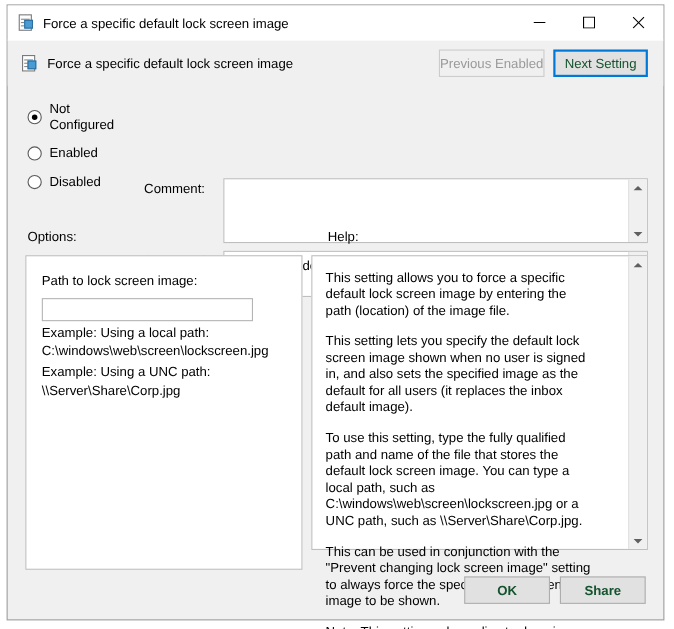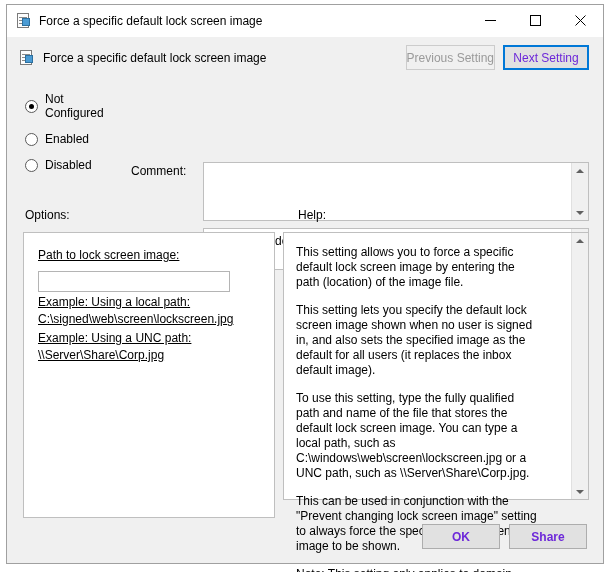--- a/index.html
+++ b/index.html
@@ -113,21 +113,21 @@
     gap: 8px;
   }
   .btn {
     font-family: "Liberation Sans", sans-serif;
     font-size: 12px;
     background: #e1e1e1;
     border: 1px solid #adadad;
     padding: 0;
     height: 25px;
     min-width: 86px;
-    color: #6d28d9;
+    color: #14532d;
     cursor: default;
   }
   .btn:disabled, .btn.disabled {
     color: #9a9a9a;
     background: #f0f0f0;
     border-color: #cccccc;
   }
   .btn.focused {
     border: 2px solid #0078d7;
     background: #e1e1e1;
@@ -241,21 +241,20 @@
     position: absolute;
     background: #fff;
     border: 1px solid #bfbfbf;
     box-sizing: border-box;
   }
   .options-pane {
     left: 16px;
     top: 227px;
     width: 252px;
     height: 286px;
-    text-decoration: underline;
   }
   .help-pane {
     left: 276px;
     top: 227px;
     width: 306px;
     height: 268px;
   }
   .options-inner {
     padding: 14px 14px 0 14px;
     font-size: 12px;
@@ -346,21 +345,21 @@
       <div class="title-icon" style="margin:0;">
         <div class="sheet"></div>
         <div class="bar b1"></div>
         <div class="bar b2"></div>
         <div class="bar b3"></div>
         <div class="flag"></div>
       </div>
     </div>
     <div class="header-title">Force a specific default lock screen image</div>
     <div class="header-buttons">
-      <button class="btn disabled" disabled="">Previous Setting</button>
+      <button class="btn disabled" disabled="">Previous Enabled</button>
       <button class="btn focused">Next Setting</button>
     </div>
   </div>
 
   <div class="form">
 
     <div class="radio-group">
       <div class="radio-row">
         <span class="radio checked"></span>
         <span class="radio-label">Not Configured</span>
@@ -404,21 +403,21 @@
 
   <div class="pane-label options-label">Options:</div>
   <div class="pane-label help-label">Help:</div>
 
   <div class="pane options-pane">
     <div class="options-inner">
       <div class="opt-label">Path to lock screen image:</div>
       <input class="text-input" type="text" value="" style="">
       <div class="example-block">
         <div>Example: Using a local path:</div>
-        <div>C:\signed\web\screen\lockscreen.jpg</div>
+        <div>C:\windows\web\screen\lockscreen.jpg</div>
       </div>
       <div class="example-block">
         <div>Example: Using a UNC path:</div>
         <div>\\Server\Share\Corp.jpg</div>
       </div>
     </div>
   </div>
 
   <div class="pane help-pane">
     <div class="help-inner">

